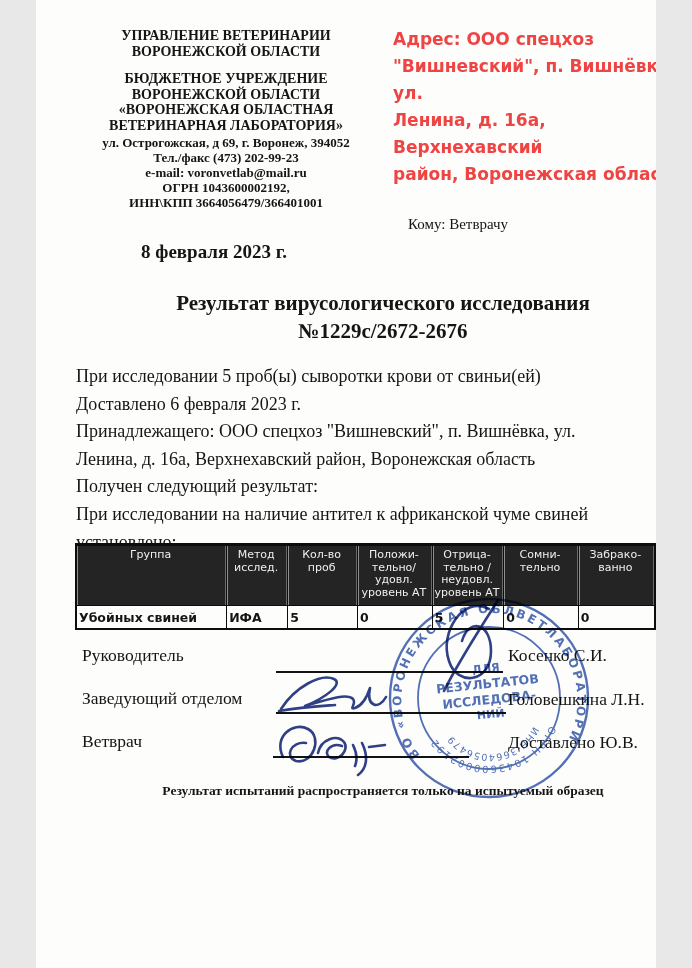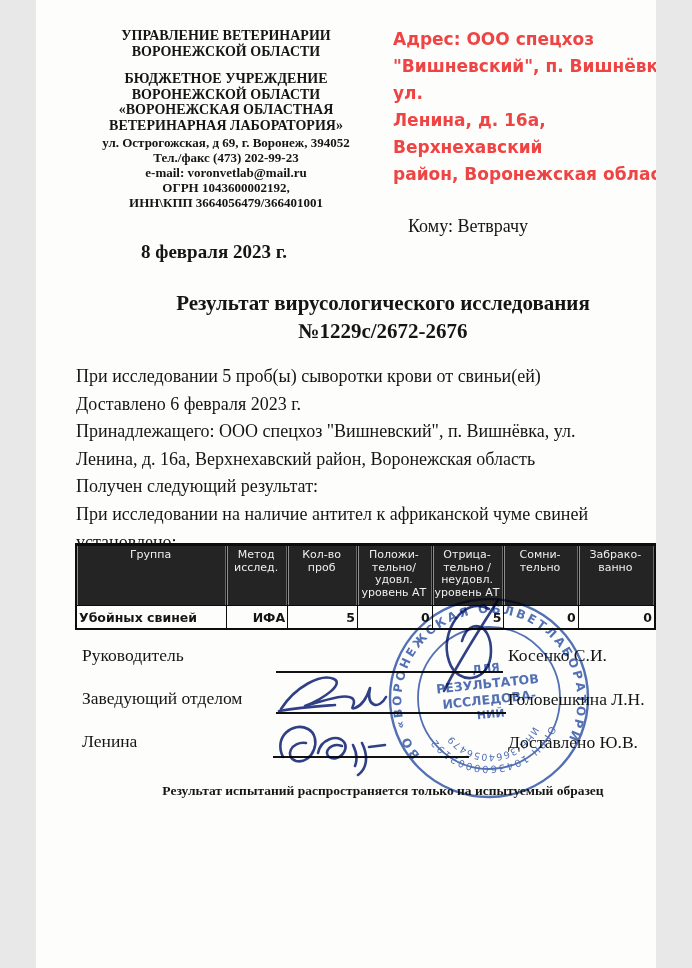--- a/index.html
+++ b/index.html
@@ -14,38 +14,38 @@
   .org-inst{margin-top:12px;}
   .org-inst div{font-size:14px;line-height:15.5px;}
   .org-contacts{margin-top:2px;}
   .org-contacts div{font-size:13px;line-height:15px;}
   
   .addr-block{
     position:absolute;left:357px;top:26px;width:300px;
     font-family:"DejaVu Sans","Liberation Sans",sans-serif;
     font-weight:bold;font-size:17px;line-height:27px;color:#ef4444;
   }
-  .to-line{position:absolute;left:372px;top:216px;font-size:18px;}
+  .to-line{position:absolute;left:372px;top:216px;font-size:15px;}
   .date-line{position:absolute;left:105px;top:241px;font-size:19px;font-weight:bold;}
   
   .doc-title{position:absolute;left:40px;top:289px;width:614px;text-align:center;font-weight:bold;font-size:21px;line-height:28px;}
   
   .body-text{position:absolute;left:40px;top:363px;width:620px;font-size:18px;}
   .body-text div{height:27.6px;line-height:27.6px;white-space:nowrap;}
   
   .res-table{position:absolute;left:39px;top:543px;border-collapse:collapse;table-layout:fixed;}
   .res-table th{
     background:#242424;color:#efefef;font-family:"DejaVu Sans","Liberation Sans",sans-serif;
     font-weight:normal;font-size:11px;line-height:12.5px;vertical-align:top;padding:3px 3px 0 1px;
     height:56px;border:1.5px solid #0d0d0d;white-space:pre-line;text-align:center;
     box-shadow:inset 1px 0 0 #8f8f8f, inset -1px 0 0 #6a6a6a;
   }
   .res-table td{
     font-family:"DejaVu Sans","Liberation Sans",sans-serif;font-weight:bold;font-size:12.5px;
-    height:22px;border:1.5px solid #0d0d0d;text-align:right;padding:0 2px;background:transparent;
+    height:22px;border:1.5px solid #0d0d0d;text-align:left;padding:0 2px;background:transparent;
   }
   .res-table td.first{text-align:left;}
   .res-table{border:2px solid #0d0d0d;border-top:3px solid #0d0d0d;}
   
   .sig-role{position:absolute;left:46px;font-size:17.5px;}
   .sig-name{position:absolute;left:472px;font-size:17.5px;}
   .sig-line{position:absolute;height:2px;background:#121212;}
   
   .footer-note{position:absolute;left:40px;top:783px;width:614px;text-align:center;font-weight:bold;font-size:13.5px;}
   
@@ -146,21 +146,21 @@
   </table>
 
   <div class="sig-role" style="top:645px">Руководитель</div>
   <div class="sig-name" style="top:645px">Косенко С.И.</div>
   <div class="sig-line" style="left:240px;top:671px;width:227px"></div>
 
   <div class="sig-role" style="top:688px">Заведующий отделом</div>
   <div class="sig-name" style="top:689px">Головешкина Л.Н.</div>
   <div class="sig-line" style="left:240px;top:712px;width:230px"></div>
 
-  <div class="sig-role" style="top:731px">Ленина</div>
+  <div class="sig-role" style="top:731px">Ветврач</div>
   <div class="sig-name" style="top:732px">Доставлено Ю.В.</div>
   <div class="sig-line" style="left:237px;top:756px;width:196px"></div>
 
   <svg class="ink-svg" width="250" height="185" viewBox="0 0 250 185">
     <g fill="none" stroke="#1e2f7d" stroke-width="2.6" stroke-linecap="round" stroke-linejoin="round">
 
       <g>
         <path d="M 228,14 C 202,0 178,38 188,66 C 196,92 230,88 230,56 C 230,28 208,22 201,46"></path>
         <path d="M 183,96 C 200,62 223,28 237,5"></path>
       </g>

